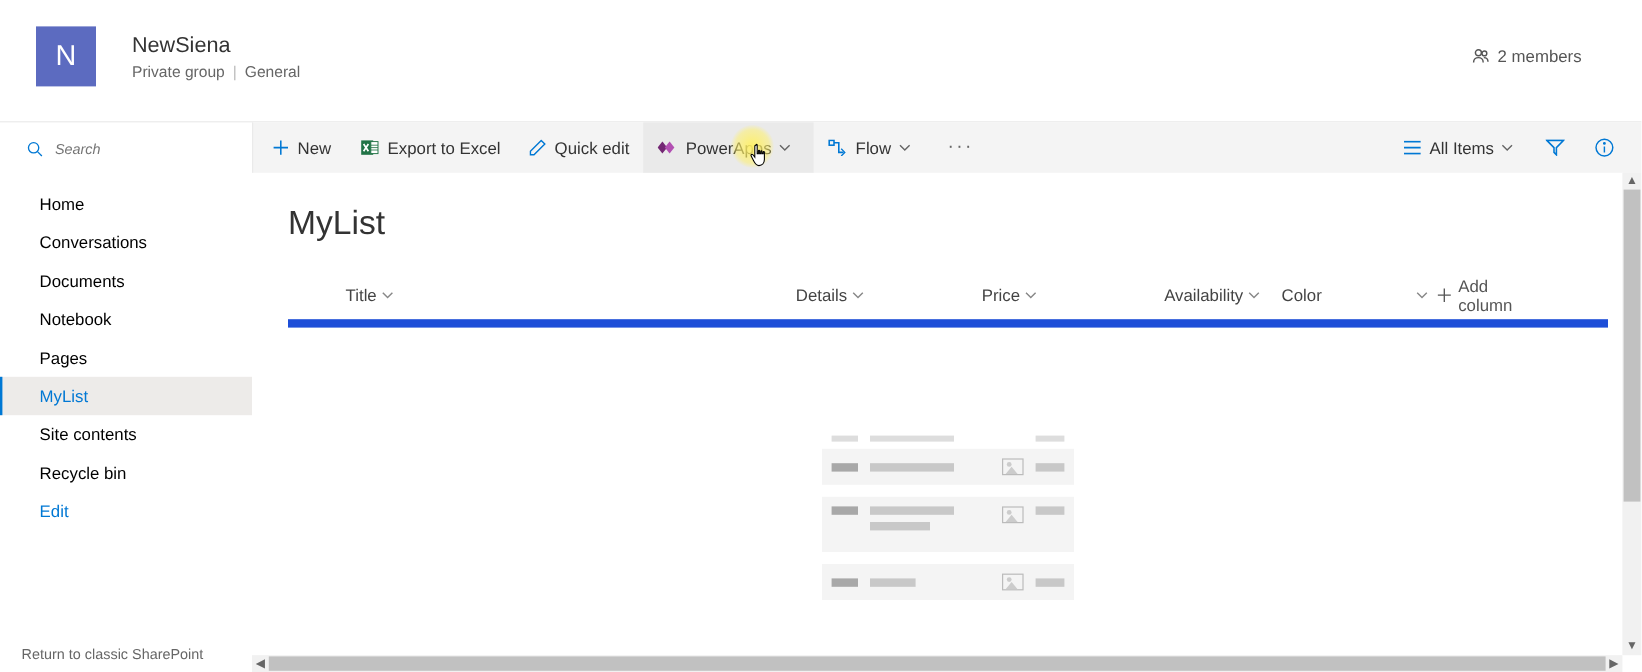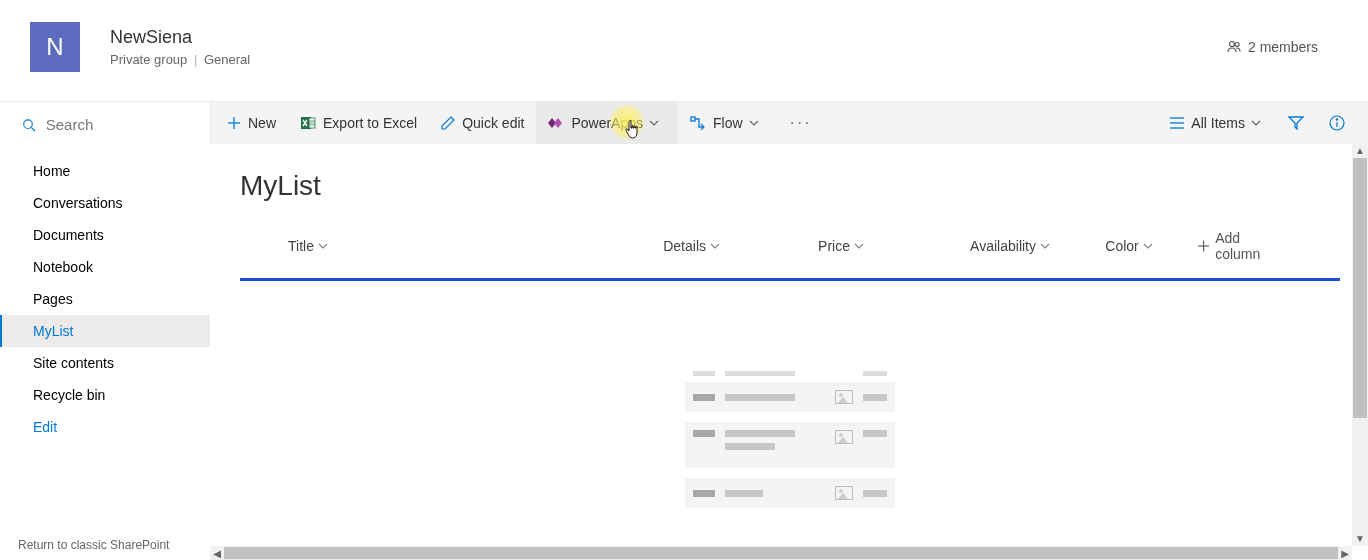--- a/index.html
+++ b/index.html
@@ -78,23 +78,24 @@
       align-items: center;
       padding: 14px 20px 16px 22px;
       color: #666;
     }
     .search-box svg {
       margin-right: 10px;
     }
     .search-box input {
       border: none;
       outline: none;
-      font-size: 15px;
+      font-size: 12px;
       color: #444;
       width: 100%;
+      font-style: italic;
     }
     .nav {
       flex: 1;
       padding-top: 6px;
     }
     .nav-item {
       padding: 8px 20px 8px 31px;
       font-size: 14px;
       color: #000000;
       cursor: pointer;
@@ -178,38 +179,38 @@
       position: relative;
     }
     .list-heading {
       font-size: 28px;
       font-weight: 300;
       color: #333;
       margin-bottom: 28px;
     }
     .table-head {
       display: flex;
-      border-bottom: 3px solid #1d4ed8;
-      padding-bottom: 16px;
+      border-bottom: 7px solid #1d4ed8;
+      padding-bottom: 4px;
       padding-left: 48px;
     }
     .col {
       font-size: 14px;
       color: #444;
       display: flex;
       align-items: center;
     }
     .col .chev {
       margin-left: 4px;
     }
     .col-title { width: 300px; }
     .col-details { width: 160px; justify-content: flex-end; padding-right: 28px;}
     .col-price { width: 140px; justify-content: flex-end; padding-right: 24px; align-items: center;}
     .col-avail { width: 180px; justify-content: flex-end; padding-right: 18px;}
-    .col-color { width: 130px; justify-content: center; padding-right: 8px;}
+    .col-color { width: 130px; justify-content: space-between; padding-right: 8px;}
     .col-add { flex: 1; justify-content: flex-end; color: #555; padding-right: 56px;}
     .col-add svg { margin-right: 6px; }
     
     .empty-placeholder {
       margin-top: 90px;
       display: flex;
       flex-direction: column;
       align-items: center;
       gap: 10px;
     }

